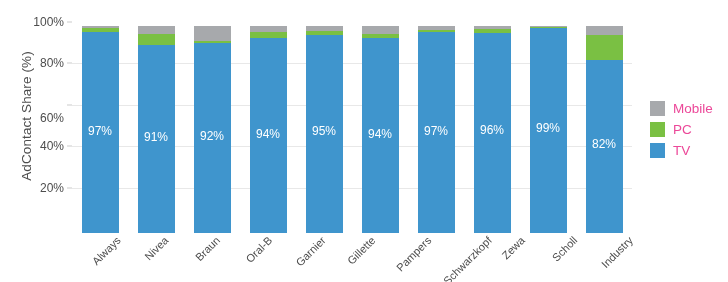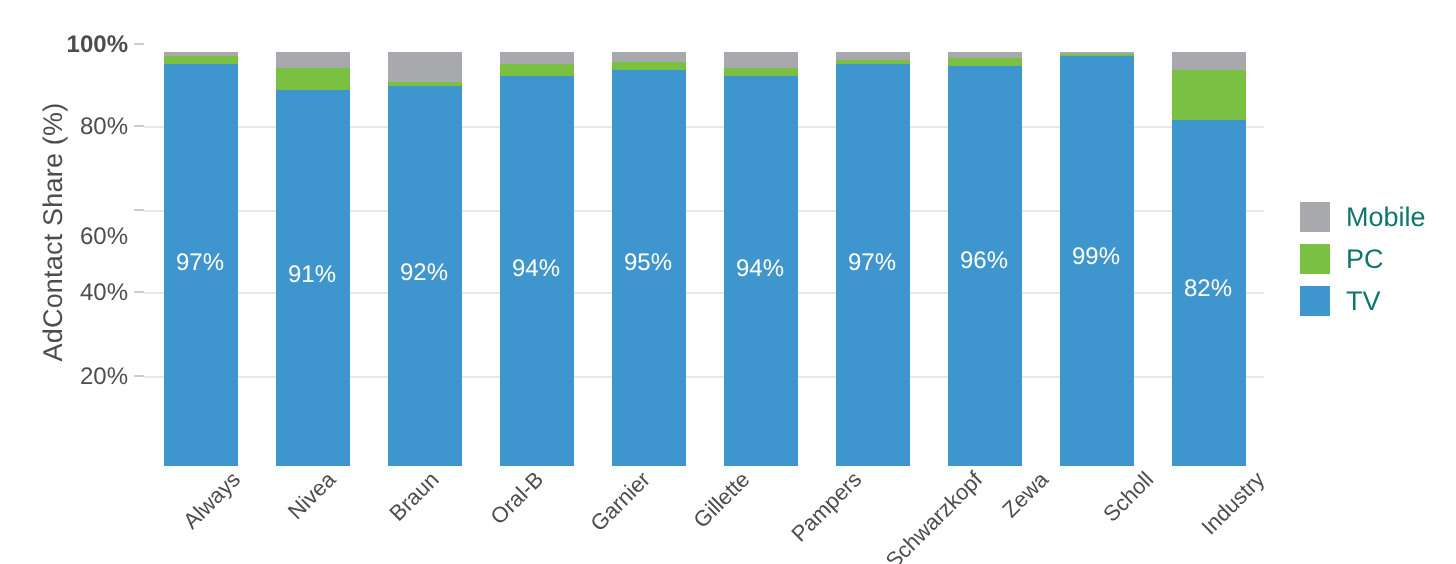--- a/index.html
+++ b/index.html
@@ -165,41 +165,41 @@
     height: 21px;
   }
   .legend-swatch {
     width: 15px;
     height: 15px;
     flex: 0 0 15px;
     margin-right: 8px;
   }
   .legend-label {
     font-size: 13.5px;
-    color: #0f766e;
+    color: #ec4899;
     line-height: 1;
   }
 </style>
 </head>
 <body>
 
 <div id="chart-root">
 
   <div class="y-axis-title">AdContact Share (%)</div>
 
   <div class="y-ticks">
       <div class="y-tick" style="top: 187.6px;">20%</div>
       <div class="y-tick-mark" style="top: 187.6px;"></div>
       <div class="y-tick" style="top: 146.2px;">40%</div>
       <div class="y-tick-mark" style="top: 146.2px;"></div>
       <div class="y-tick" style="top: 94px; margin-top: 24px;">60%</div>
       <div class="y-tick-mark" style="top: 104.8px;"></div>
       <div class="y-tick" style="top: 63.4px;">80%</div>
       <div class="y-tick-mark" style="top: 63.4px;"></div>
-      <div class="y-tick" style="top: 22px; font-weight: bold;">100%</div>
+      <div class="y-tick" style="top: 22px;">100%</div>
       <div class="y-tick-mark" style="top: 22px;"></div>
     </div>
 
   <div class="plot-area">
       <div class="gridline" style="top: 41.4px;"></div>
       <div class="gridline" style="top: 82.8px;"></div>
       <div class="gridline" style="top: 124.2px;"></div>
       <div class="gridline" style="top: 165.6px;"></div>
     <div class="bars-layer">
         <div class="bar-slot">

